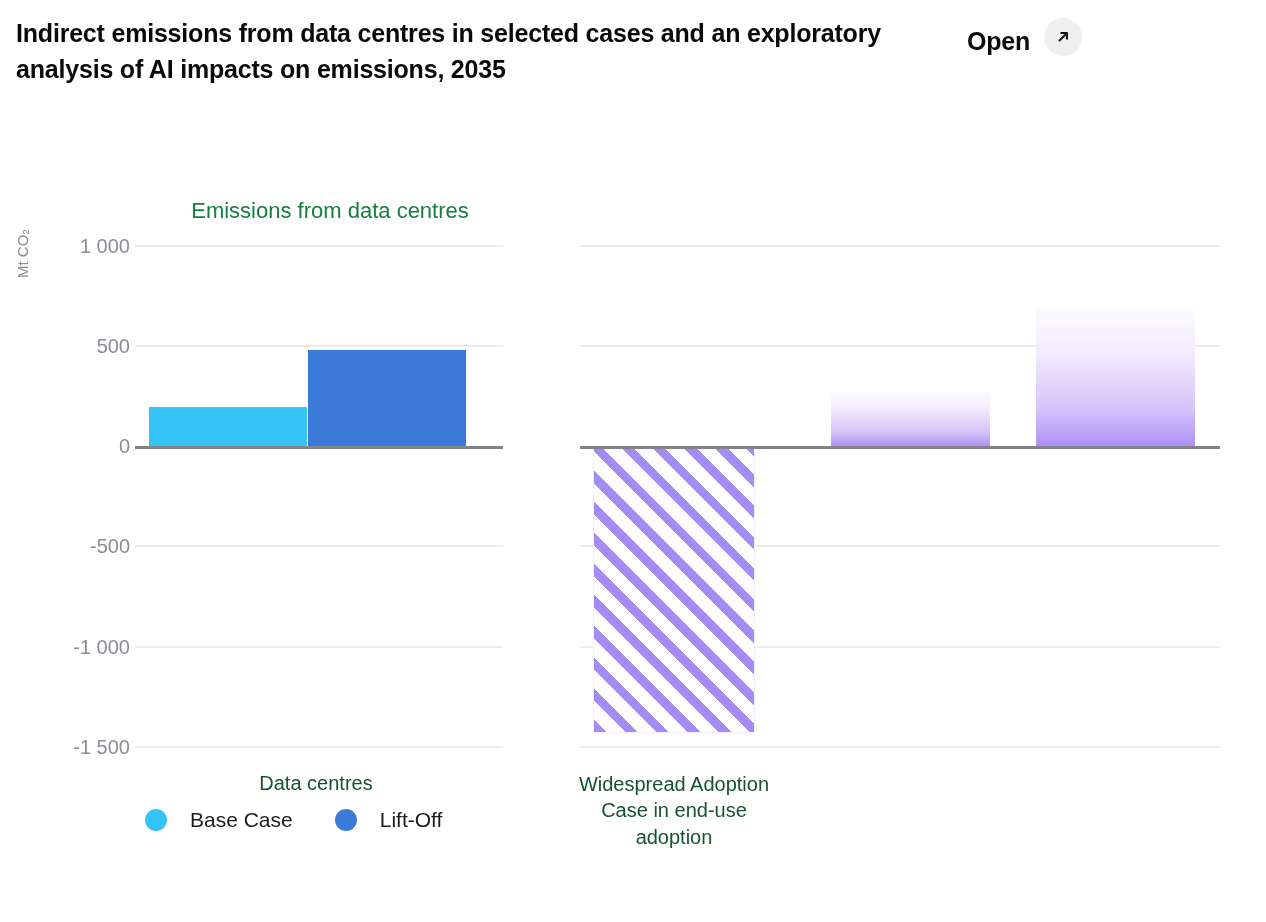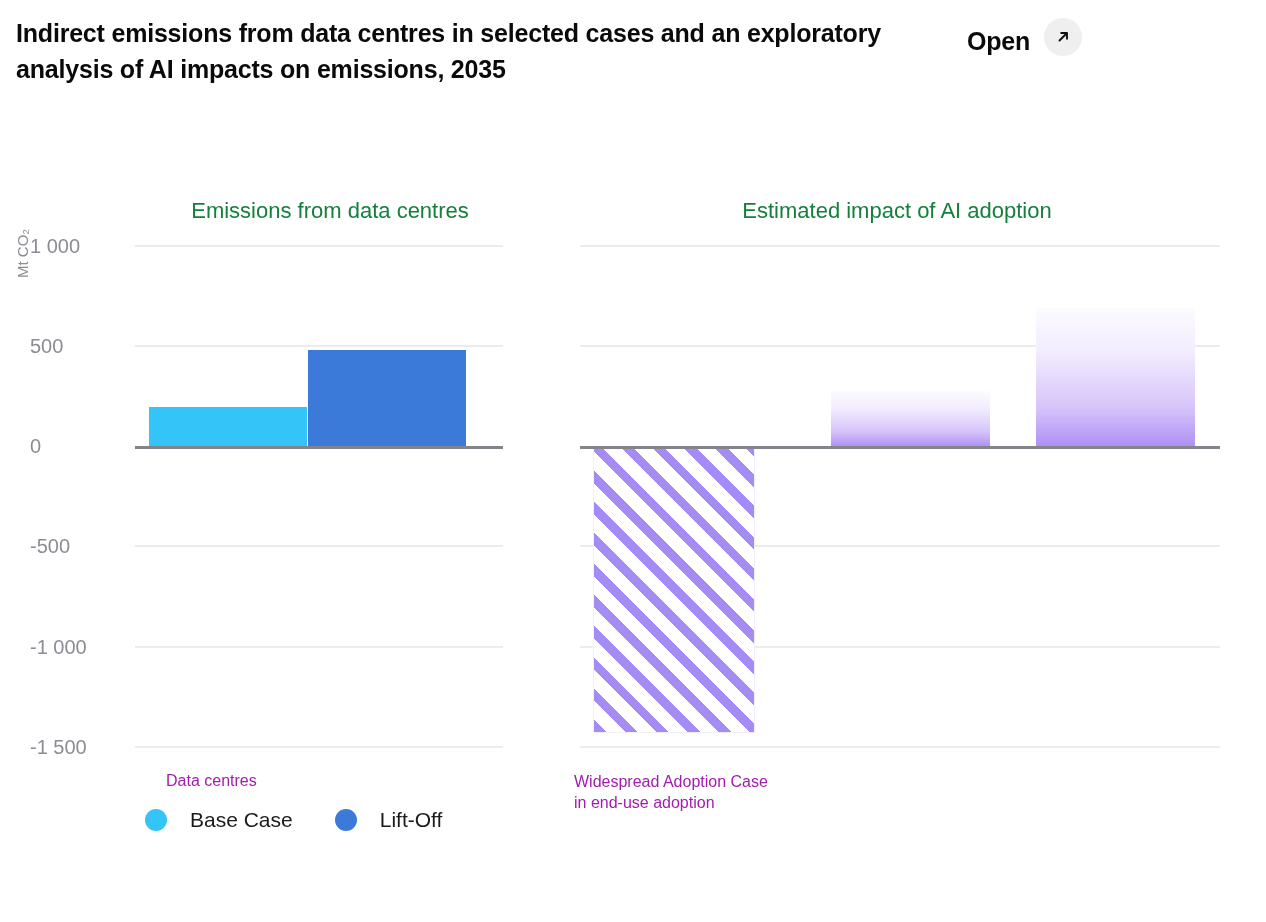--- a/index.html
+++ b/index.html
@@ -70,20 +70,21 @@
     color: #8b8b93;
     transform-origin: left top;
     transform: rotate(-90deg) translate(-100%, 0);
     white-space: nowrap;
   }
 
   .ytick {
     position: absolute;
     right: 0;
     width: 100px;
+    text-align: right;
     font-size: 20px;
     color: #8c8c94;
     transform: translateY(-50%);
     white-space: nowrap;
   }
   .ytick-host { position: absolute; left: 20px; top: 0; width: 110px; height: 922px; }
 
   .gridline {
     position: absolute;
     height: 2px;
@@ -115,23 +116,23 @@
     background-image: repeating-linear-gradient(
       45deg,
       #a48bf5 0px, #a48bf5 9px,
       #ffffff 9px, #ffffff 22px
     );
     border: 1px solid #f2eefd;
   }
 
   .cat-label {
     position: absolute;
-    font-size: 16px;
-    color: #a21caf;
-    text-align: left;
+    font-size: 20px;
+    color: #14532d;
+    text-align: center;
     line-height: 1.32;
     transform: translateX(-50%);
   }
 
   .legend {
     position: absolute;
     display: flex;
     align-items: center;
     gap: 12px;
   }
@@ -176,21 +177,20 @@
     <div class="gridline" style="left:135px;width:368px;top:646px"></div>
     <div class="gridline" style="left:135px;width:368px;top:746px"></div>
 
     <div class="gridline" style="left:580px;width:640px;top:245px"></div>
     <div class="gridline" style="left:580px;width:640px;top:345px"></div>
     <div class="gridline" style="left:580px;width:640px;top:545px"></div>
     <div class="gridline" style="left:580px;width:640px;top:646px"></div>
     <div class="gridline" style="left:580px;width:640px;top:746px"></div>
 
     <div class="panel-title" style="left:330px;top:198px">Emissions from data centres</div>
-    <div class="panel-title" style="left:897px;top:198px">Estimated impact of AI adoption</div>
 
     <div class="bar bar-solid-light" style="left:149px;top:407px;width:158px;height:40px"></div>
     <div class="bar bar-solid-dark" style="left:308px;top:350px;width:158px;height:97px"></div>
 
     <div class="bar bar-hatch" style="left:593px;top:447px;width:162px;height:286px"></div>
     <div class="bar bar-grad" style="left:831px;top:391px;width:159px;height:56px"></div>
     <div class="bar bar-grad" style="left:1036px;top:308px;width:159px;height:139px"></div>
 
     <div class="zeroline" style="left:135px;width:368px;top:446px"></div>
     <div class="zeroline" style="left:580px;width:640px;top:446px"></div>

